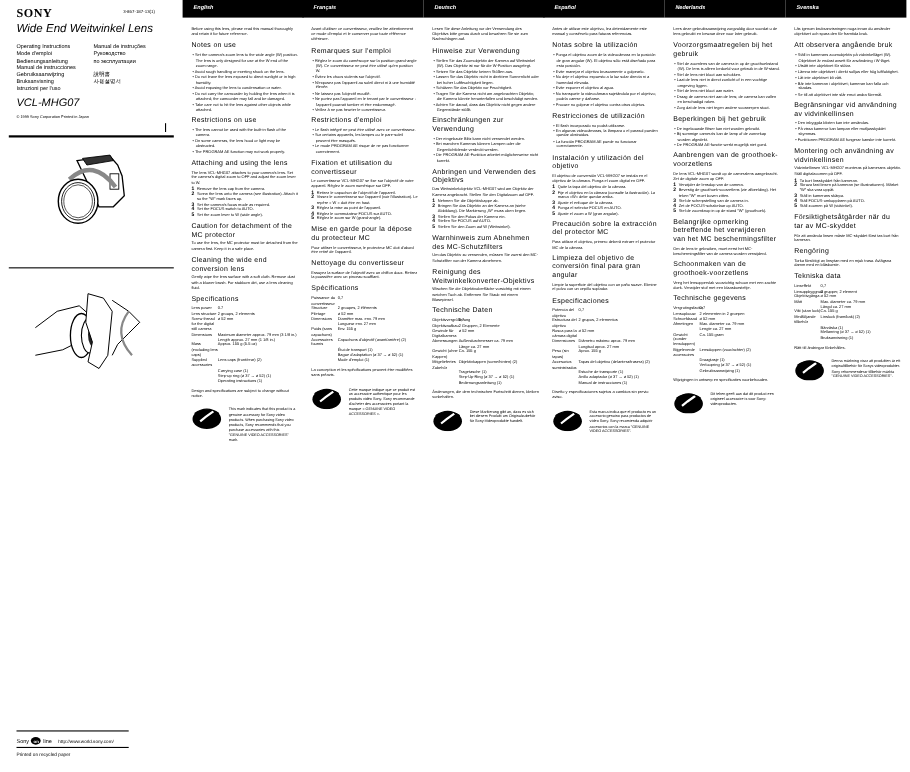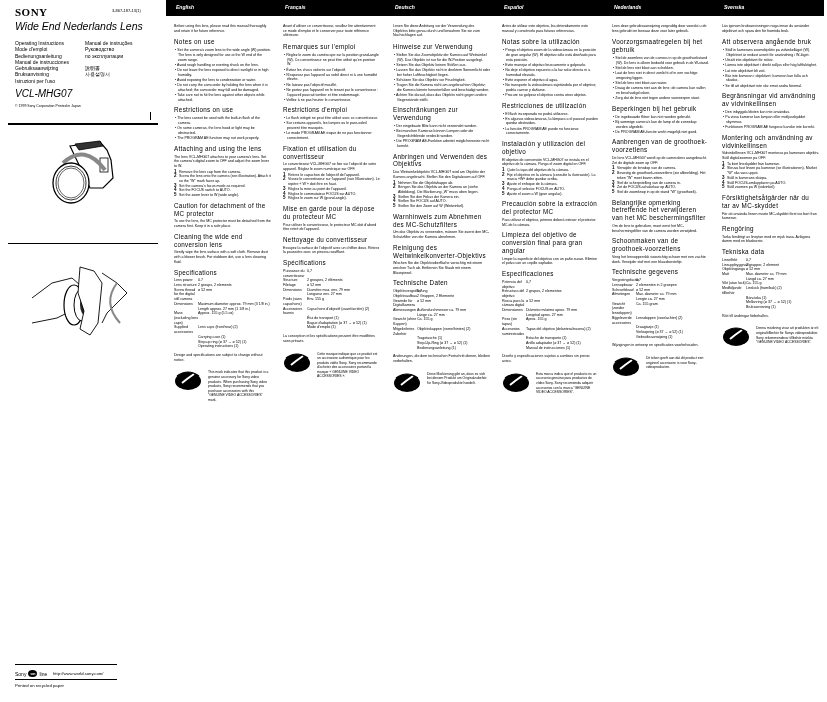--- a/index.html
+++ b/index.html
@@ -39,21 +39,21 @@
   .logo-note { display: flex; gap: 6px; margin-top: 8px; align-items: flex-start; }
   .logo-disc { width: 28px; height: 20px; flex-shrink: 0; }
   .logo-text { font-size: 3.4px; line-height: 4.6px; }
 </style>
 </head>
 <body>
 
 <div class="cover">
   <div class="brand">SONY</div>
   <div class="doc-code">3-867-187-13(1)</div>
-  <div class="product-title">Wide End Nederlands Lens</div>
+  <div class="product-title">Wide End Weitwinkel Lens</div>
   <div class="lang-list">
     <span>Operating Instructions</span>
     <span>Manual de instruções</span>
     <span>Mode d'emploi</span>
     <span>Руководство</span>
     <span>Bedienungsanleitung</span>
     <span>по эксплуатации</span>
     <span>Manual de instrucciones</span>
     <span></span>
     <span>Gebruiksaanwijzing</span>

